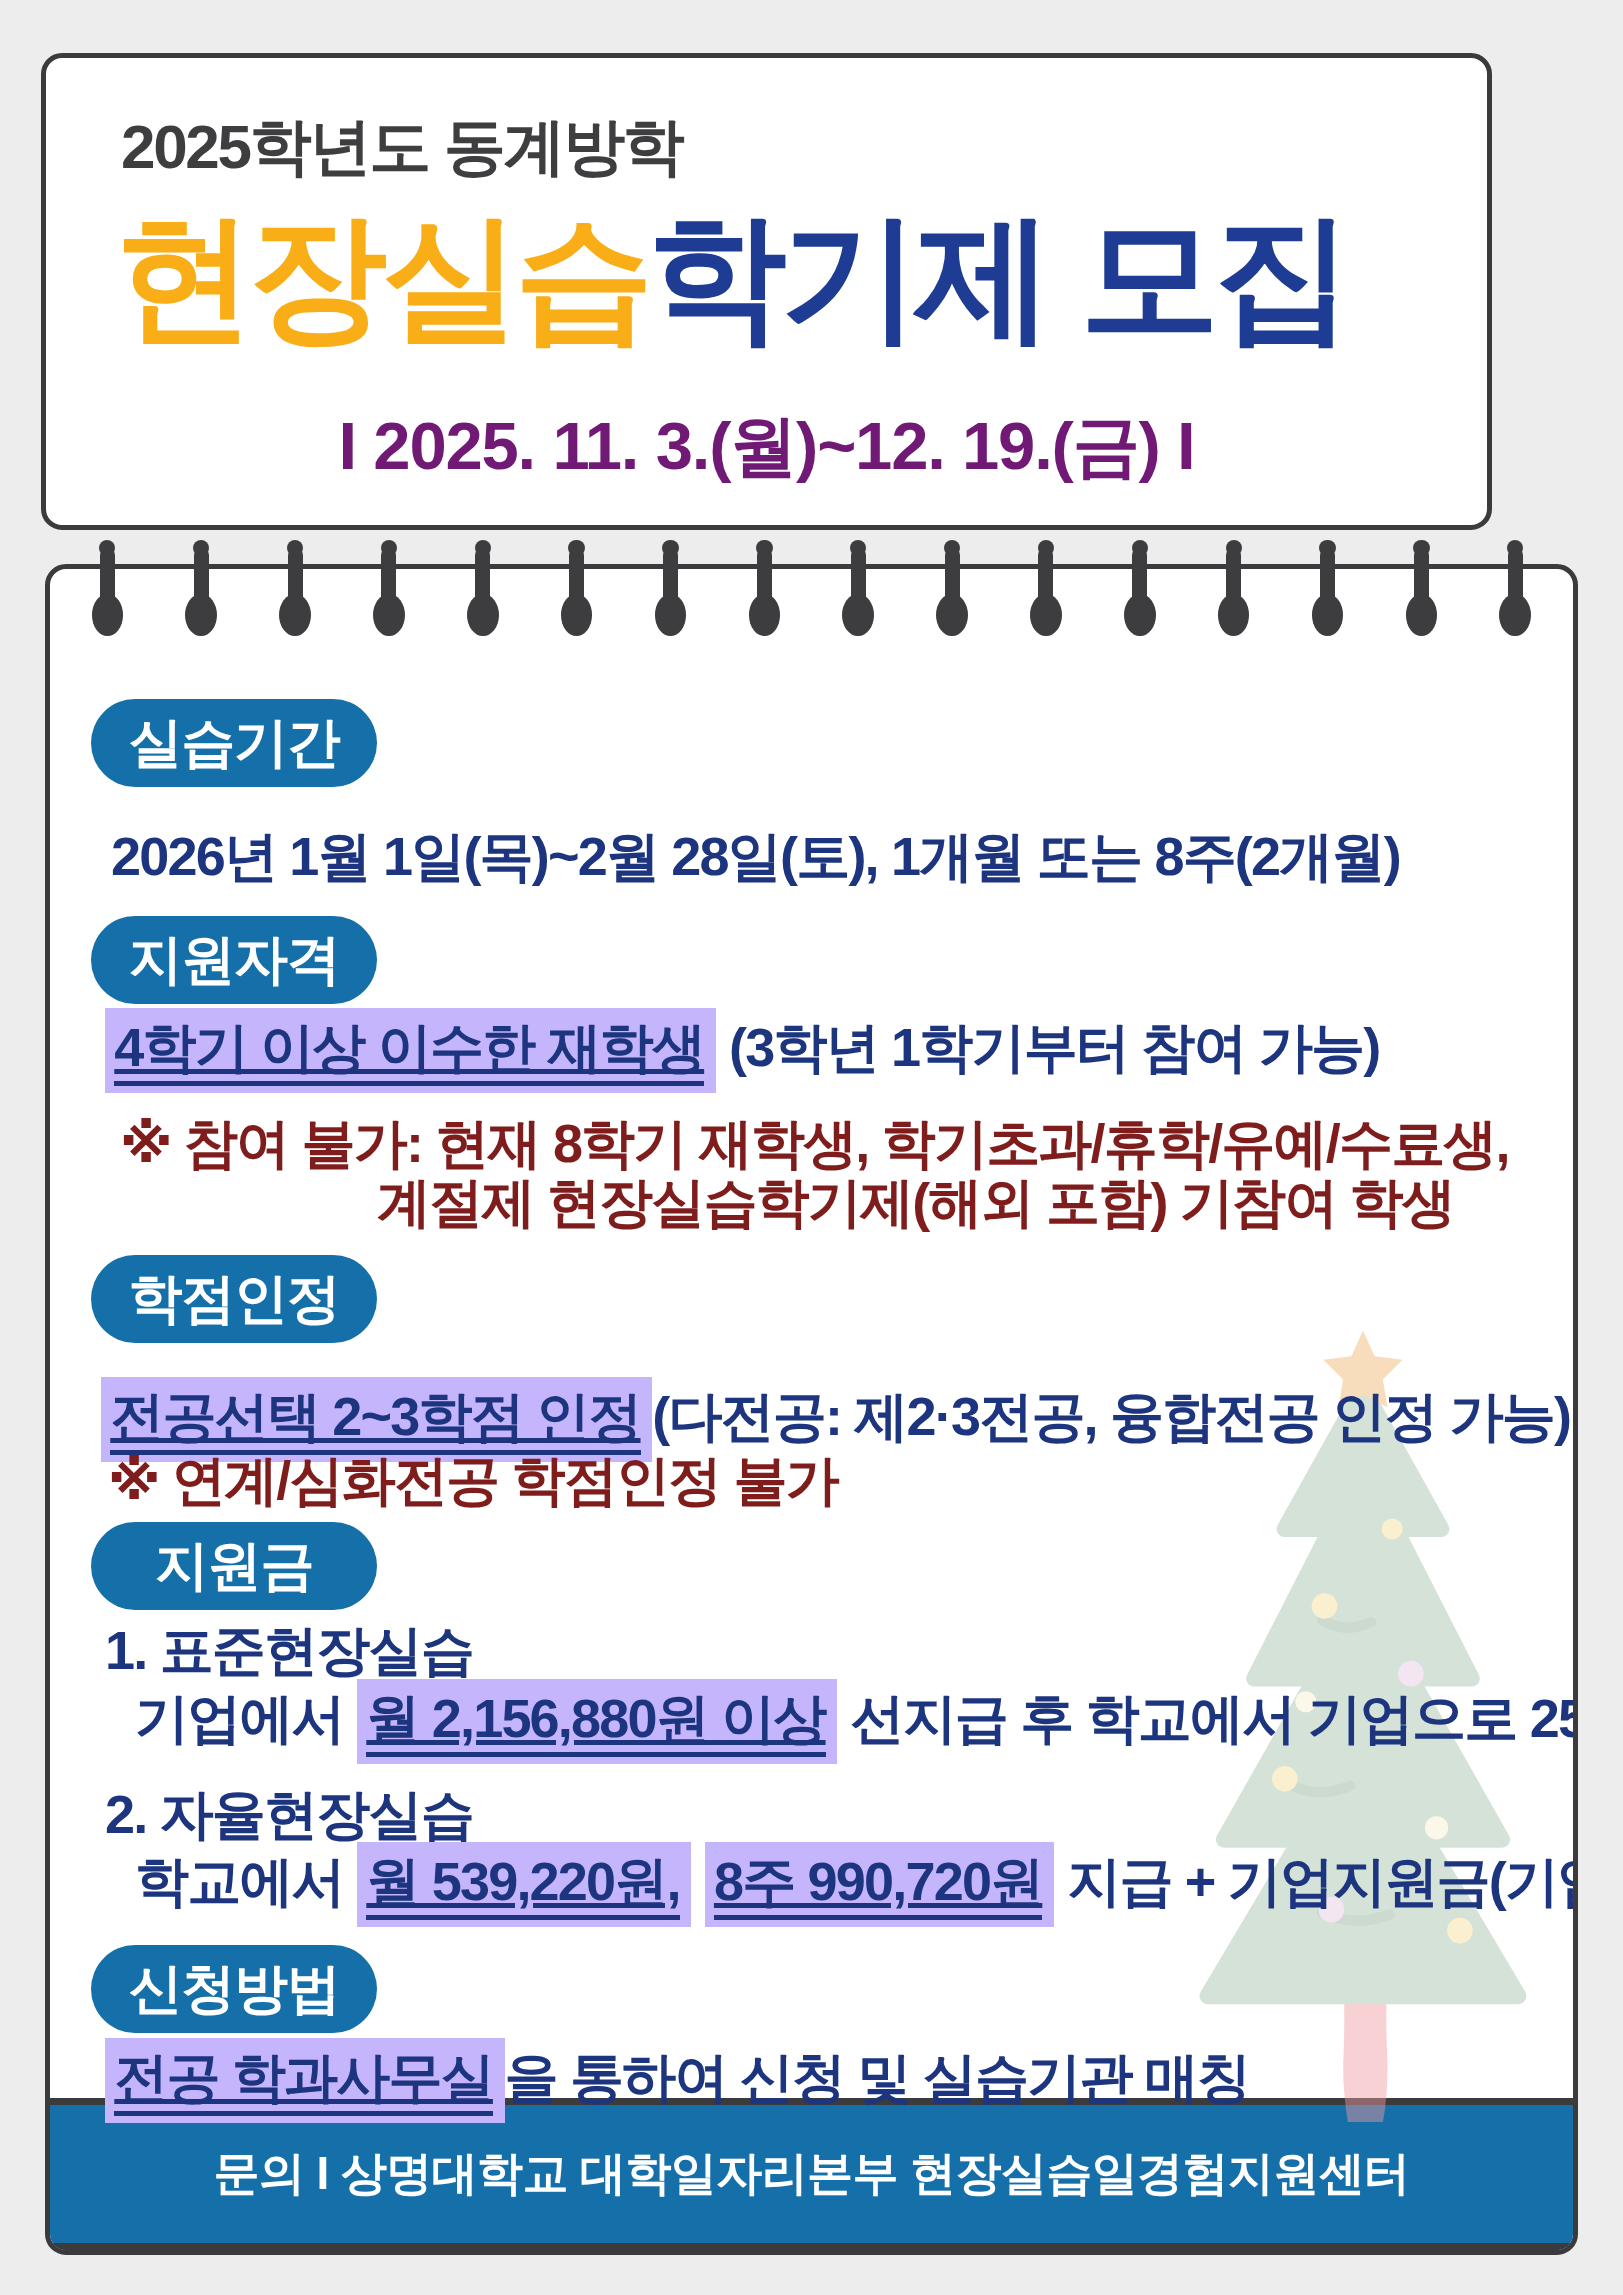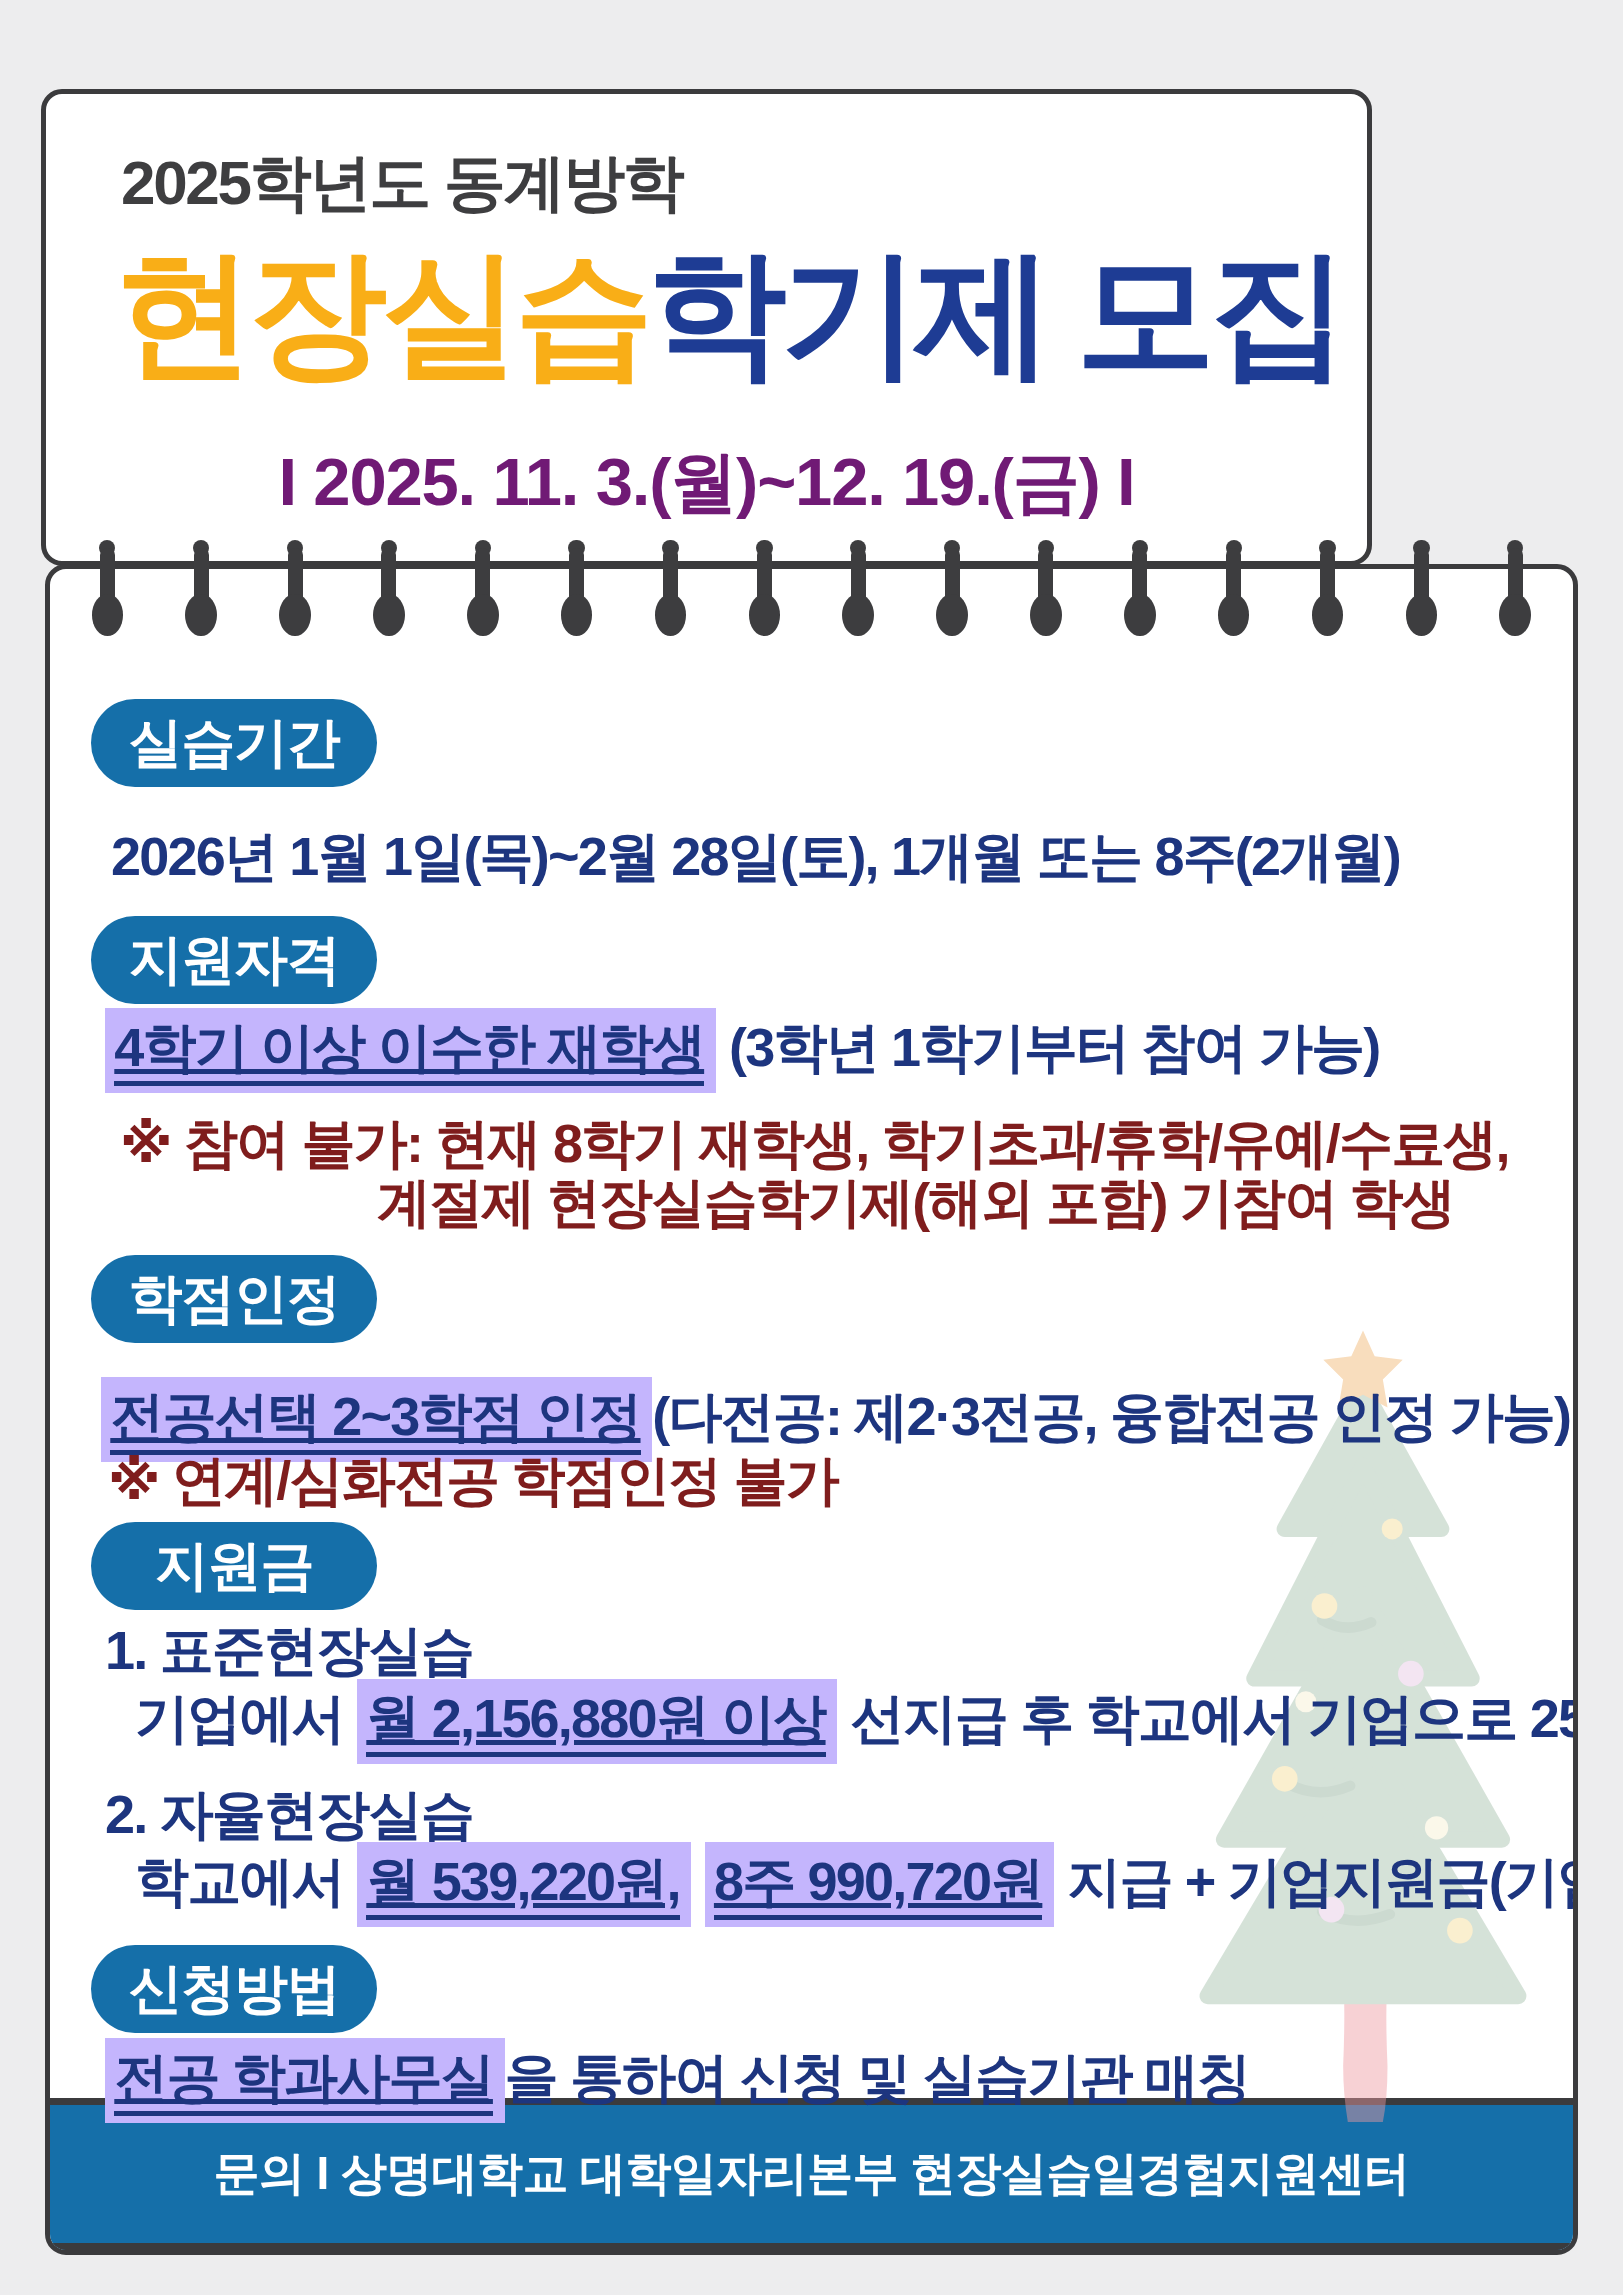--- a/index.html
+++ b/index.html
@@ -1,27 +1,27 @@
 <!DOCTYPE html>
 <html style="font-size:9.3px"><head>
 <meta charset="utf-8">
 <style>
   html,body{margin:0;padding:0;}
   body{font-family:"Liberation Sans","DejaVu Sans",sans-serif;}
   .poster{position:relative;width:1623px;height:2295px;background:#ededee;overflow:hidden;}
 
   
-  .title-card{position:absolute;left:41px;top:53px;width:1331px;height:477px;
-    background:#ffffff;border:5.8px solid #3b3b3d;border-radius:21px;box-sizing:border-box;z-index:2;margin-top:36px;}
+  .title-card{position:absolute;left:41px;top:53px;width:1451px;height:477px;
+    background:#ffffff;border:5.8px solid #3b3b3d;border-radius:21px;box-sizing:border-box;z-index:2;}
   .subtitle{position:absolute;left:75px;top:47px;font-size:62px;font-weight:800;
     color:#3e3e40;letter-spacing:-2.3px;white-space:nowrap;}
   .main-title{position:absolute;left:69px;top:127px;font-size:139px;font-weight:900;
     letter-spacing:-5.8px;white-space:nowrap;}
   .main-title .t-yellow{color:#f9ae17;}
-  .main-title .t-navy{color:#1e3c94;font-family:Liberation Serif, serif;}
+  .main-title .t-navy{color:#1e3c94;}
   .date-line{position:absolute;left:0;top:343px;width:100%;text-align:center;
     font-size:67px;font-weight:800;color:#701a75;letter-spacing:-1.2px;}
 
   
   .pins{position:absolute;left:45px;top:540px;width:1533px;height:99px;
     display:flex;justify-content:space-between;padding:0 46px;box-sizing:border-box;z-index:3;}
   .pin{position:relative;width:33px;height:99px;}
   .pin .head{position:absolute;left:8.2px;top:0;width:16.3px;height:16.3px;border-radius:50%;background:#3d3d3f;}
   .pin .stem{position:absolute;left:8.8px;top:8.2px;width:15px;height:56px;border-radius:7px;background:#3d3d3f;}
   .pin .drop{position:absolute;left:0.6px;top:54px;width:31.5px;height:42px;border-radius:50%;background:#3d3d3f;}

